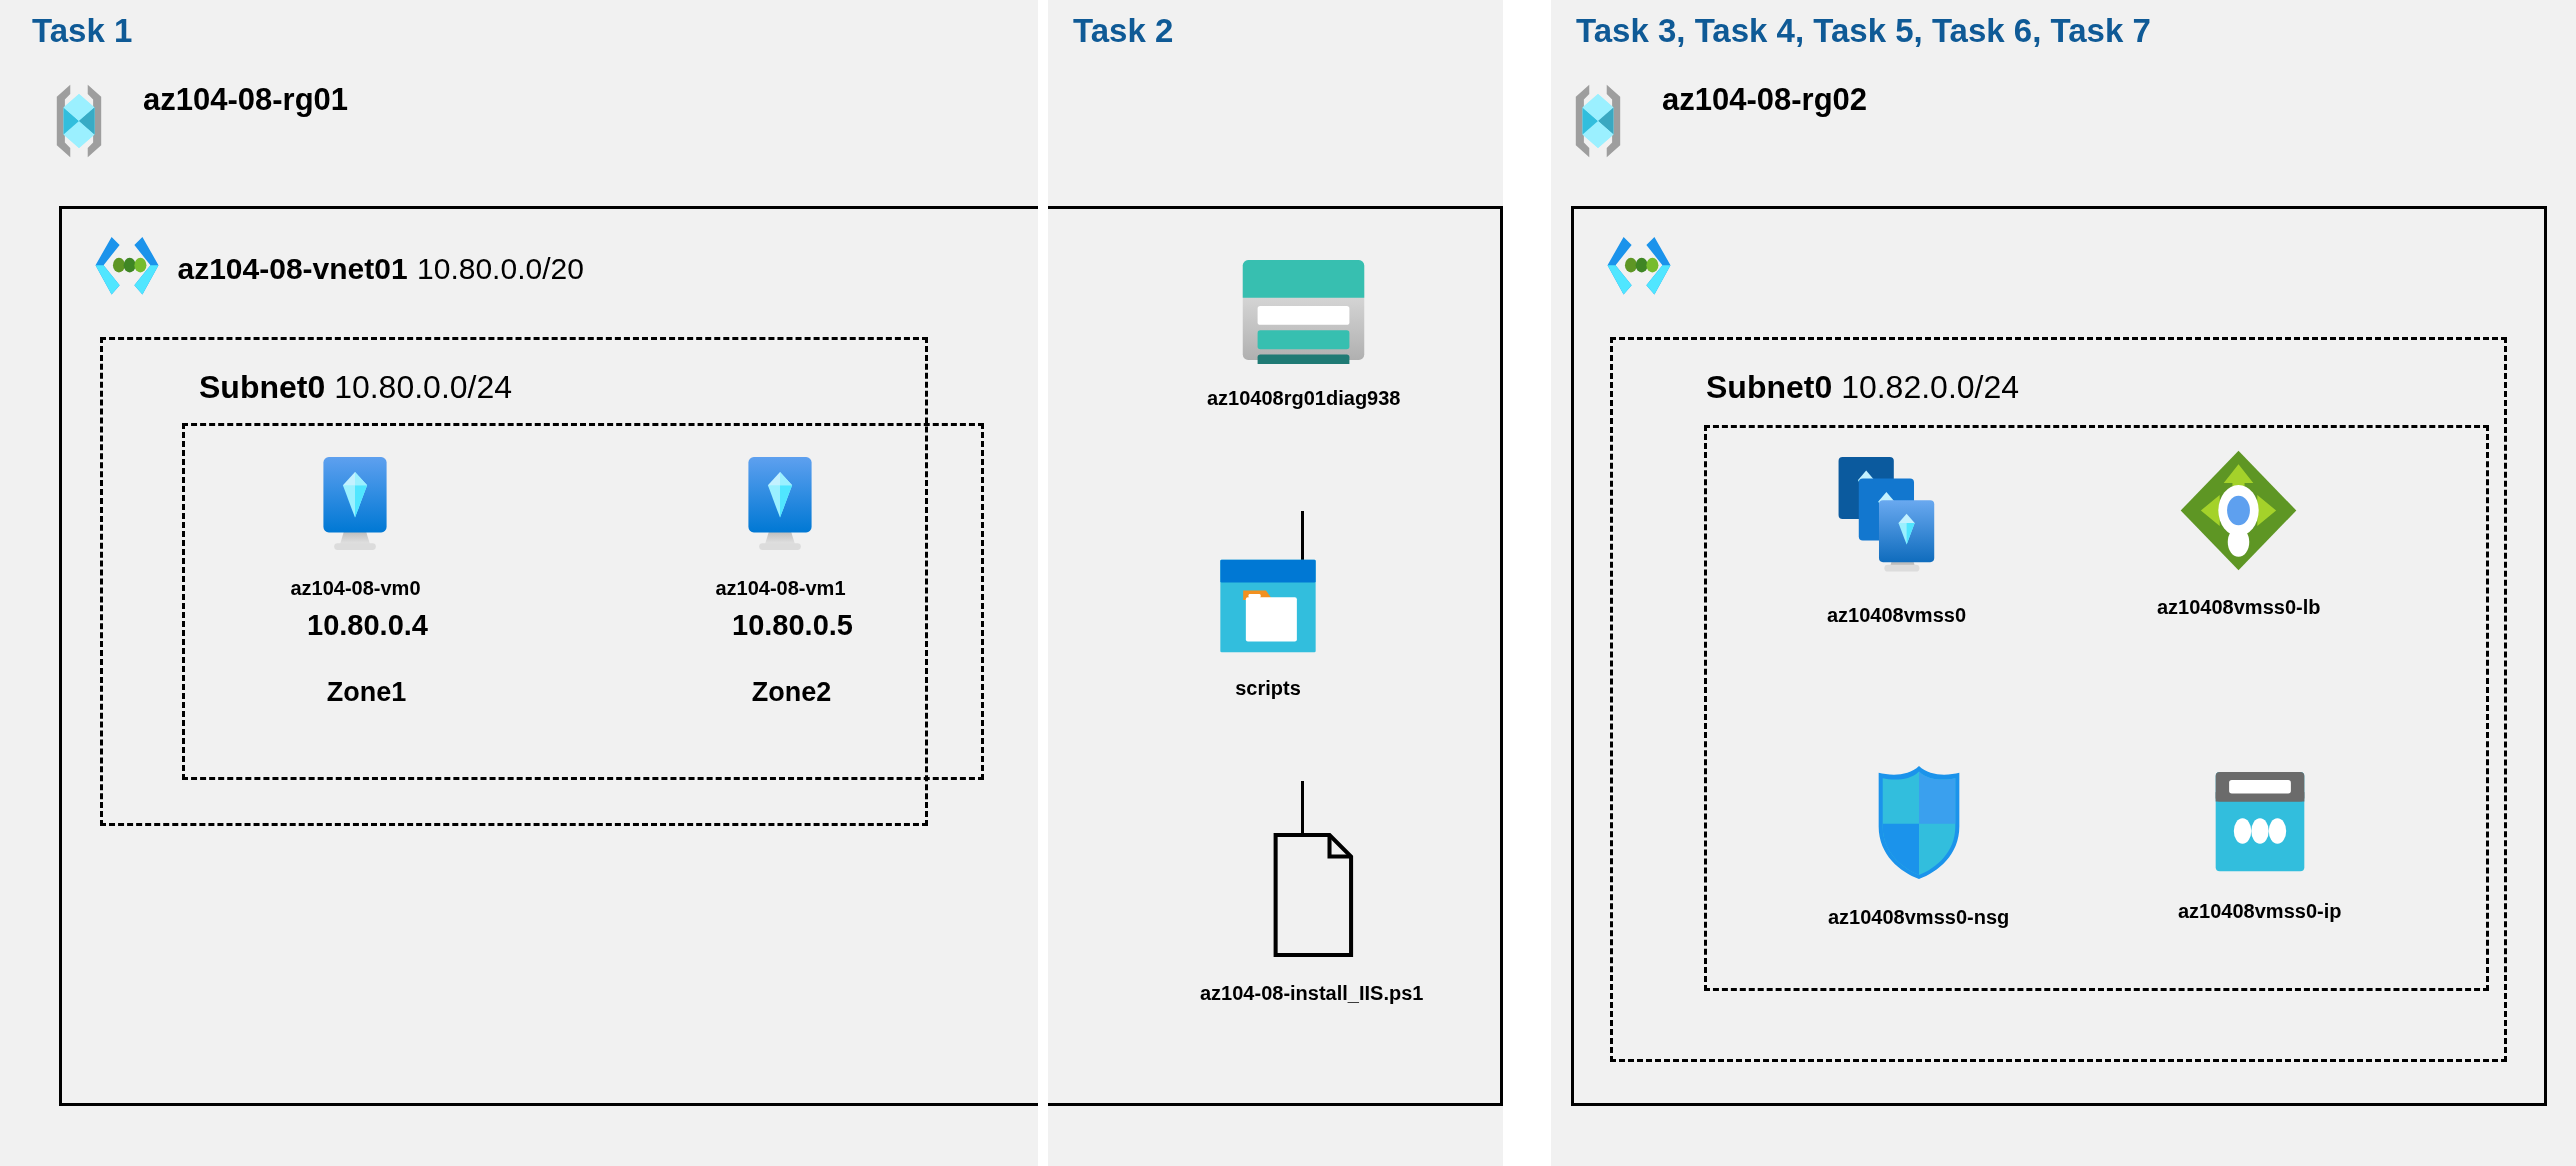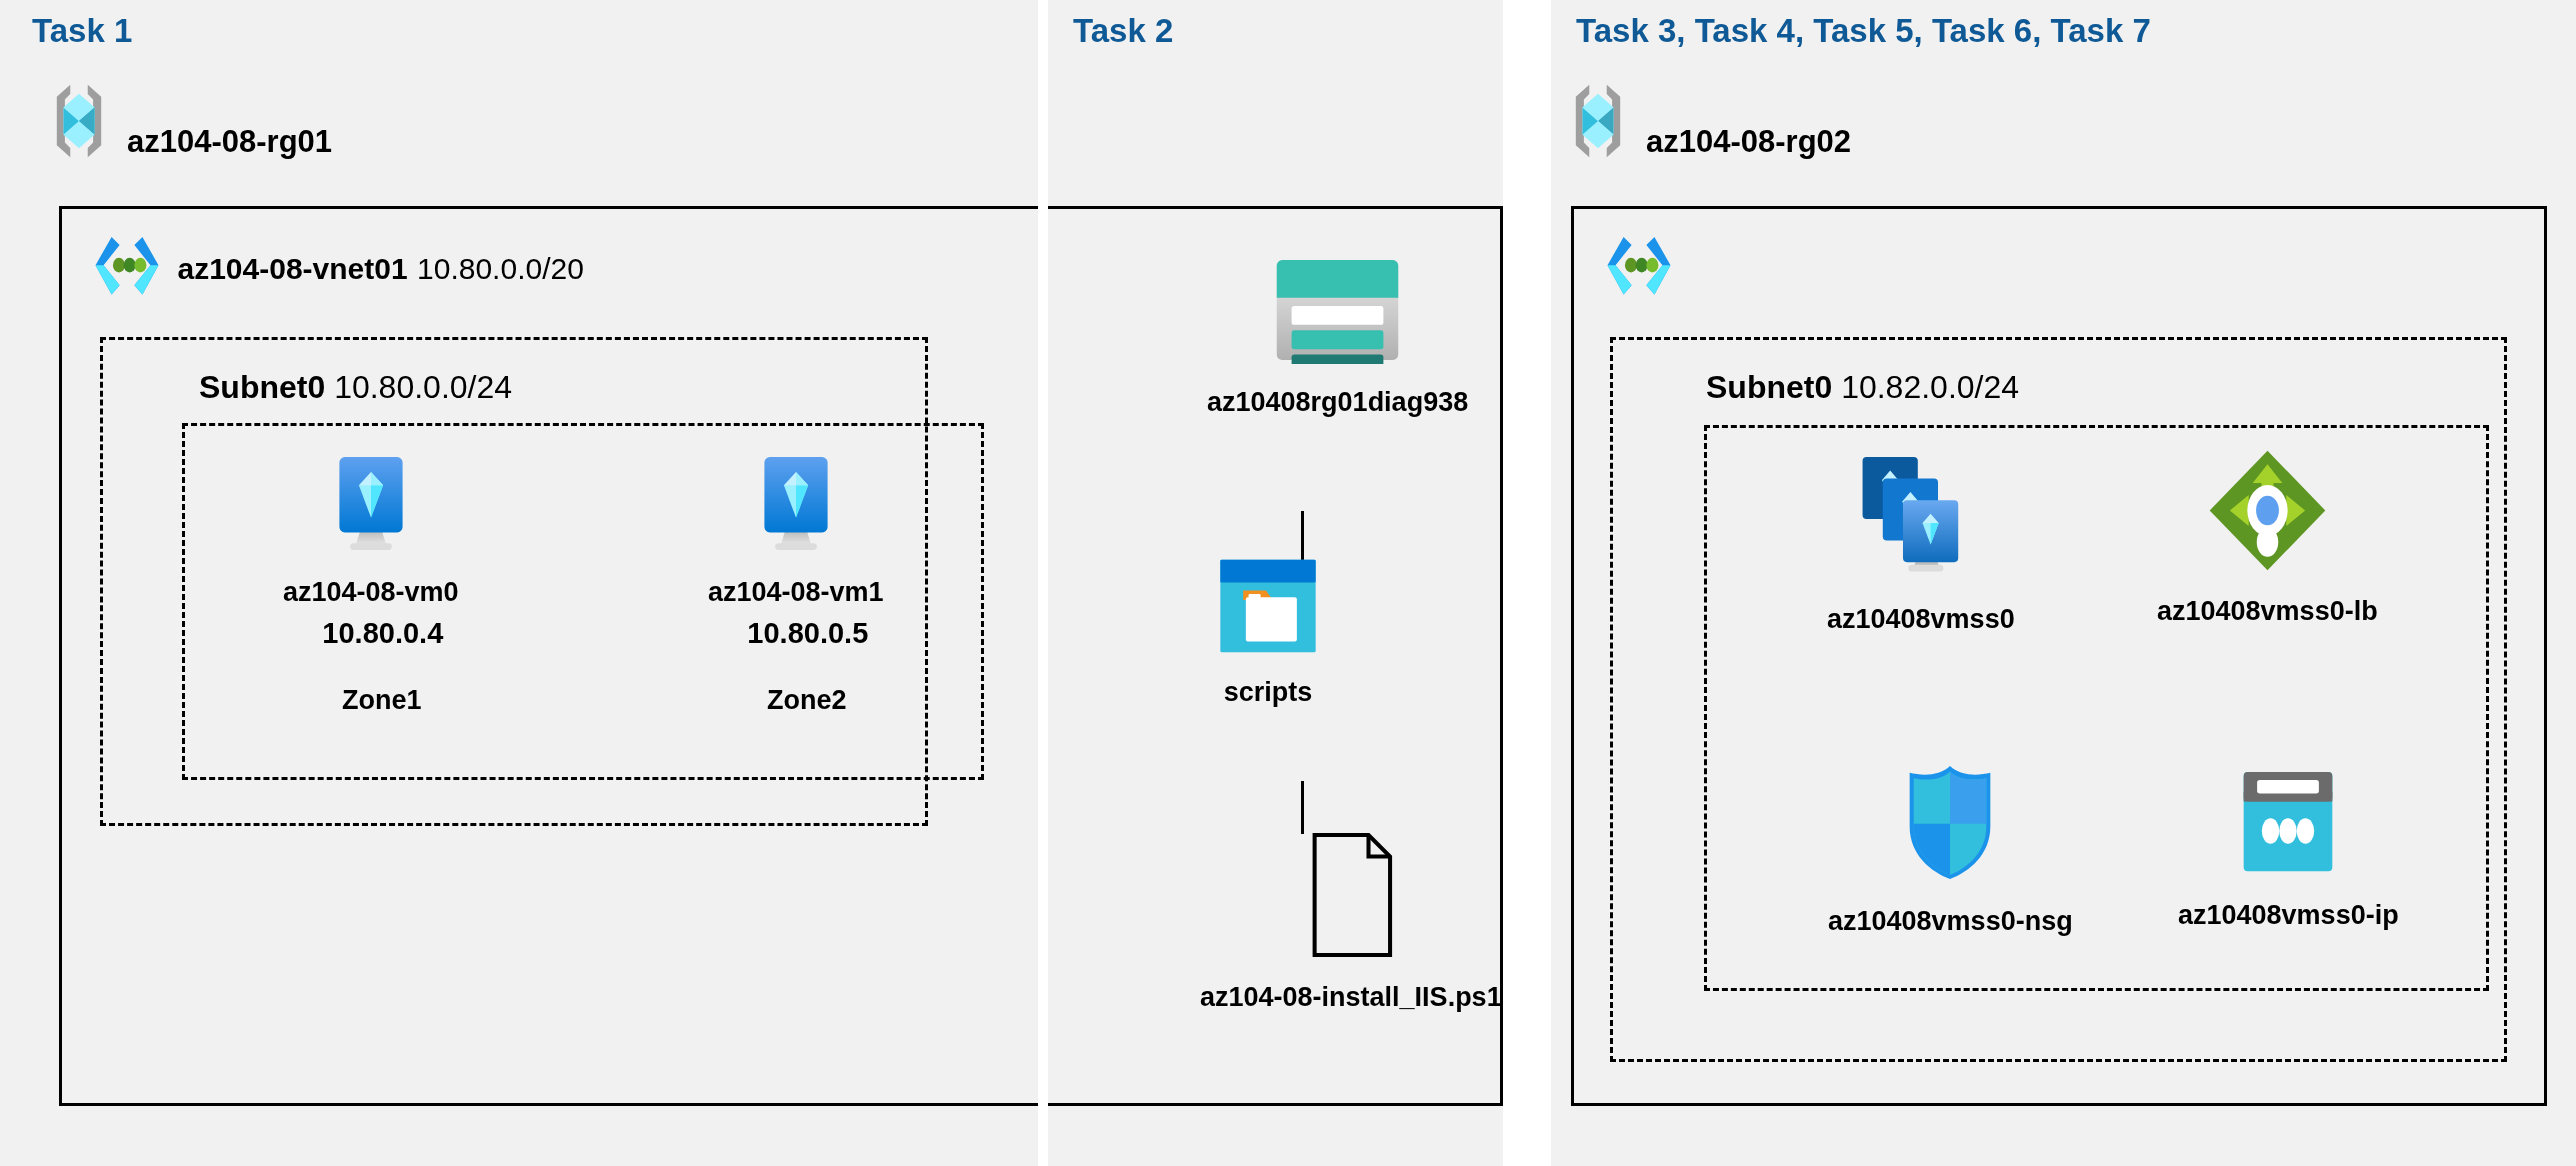--- a/index.html
+++ b/index.html
@@ -23,21 +23,21 @@
     font-weight:bold;
     font-size:33px;
     letter-spacing:0px;
     white-space:nowrap;
   }
   #task1-label{left:32px;top:12px;}
   #task2-label{left:1073px;top:12px;}
   #task3-label{left:1576px;top:12px;}
 
   
-  .rg-row{position:absolute;display:flex;align-items:flex-end;gap:19px;}
+  .rg-row{position:absolute;display:flex;align-items:flex-start;gap:35px;}
   #rg01-row{left:50px;top:82px;}
   #rg02-row{left:1569px;top:82px;}
   .rg-name{font-size:31px;font-weight:bold;color:#000;white-space:nowrap;}
 
   
   .vnet-box{position:absolute;border:3.4px solid #000;box-sizing:border-box;background:transparent;}
   #vnet-box-1{left:59px; top:206px; width:1444px; height:900px;}
   #vnet-box-2{left:1571px;top:206px;width:976px;height:900px;}
 
   
@@ -62,21 +62,21 @@
   #subnet-label-2{left:1706px;top:369px;}
 
   
   .inner-box{position:absolute;border:3.4px dashed #000;box-sizing:border-box;}
   #inner-box-1{left:182px;top:423px;width:806px;height:357px;}
   #inner-box-1{width:802px;}
   #inner-box-2{left:1704px;top:425px;width:785px;height:566px;}
 
   
   .node{position:absolute;display:flex;flex-direction:column;align-items:center;}
-  .node-label{font-size:27px;font-weight:bold;color:#000;white-space:nowrap;text-align:right;}
+  .node-label{font-size:20px;font-weight:bold;color:#000;white-space:nowrap;text-align:right;}
   .node-sub{font-size:29px;font-weight:bold;color:#000;white-space:nowrap;text-align:center;margin-left:24px;}
   .node-zone{font-size:27px;font-weight:bold;color:#000;white-space:nowrap;text-align:right;margin-left:22px;}
   .gap-12{height:9.4px;}
   .gap-30{height:23px;}
 
   #node-vm0{left:283px;top:453px;}
   #node-vm1{left:708px;top:453px;}
 
   #node-storage{left:1207px;top:256px;}
   #node-scripts{left:1219px;top:558px;}

